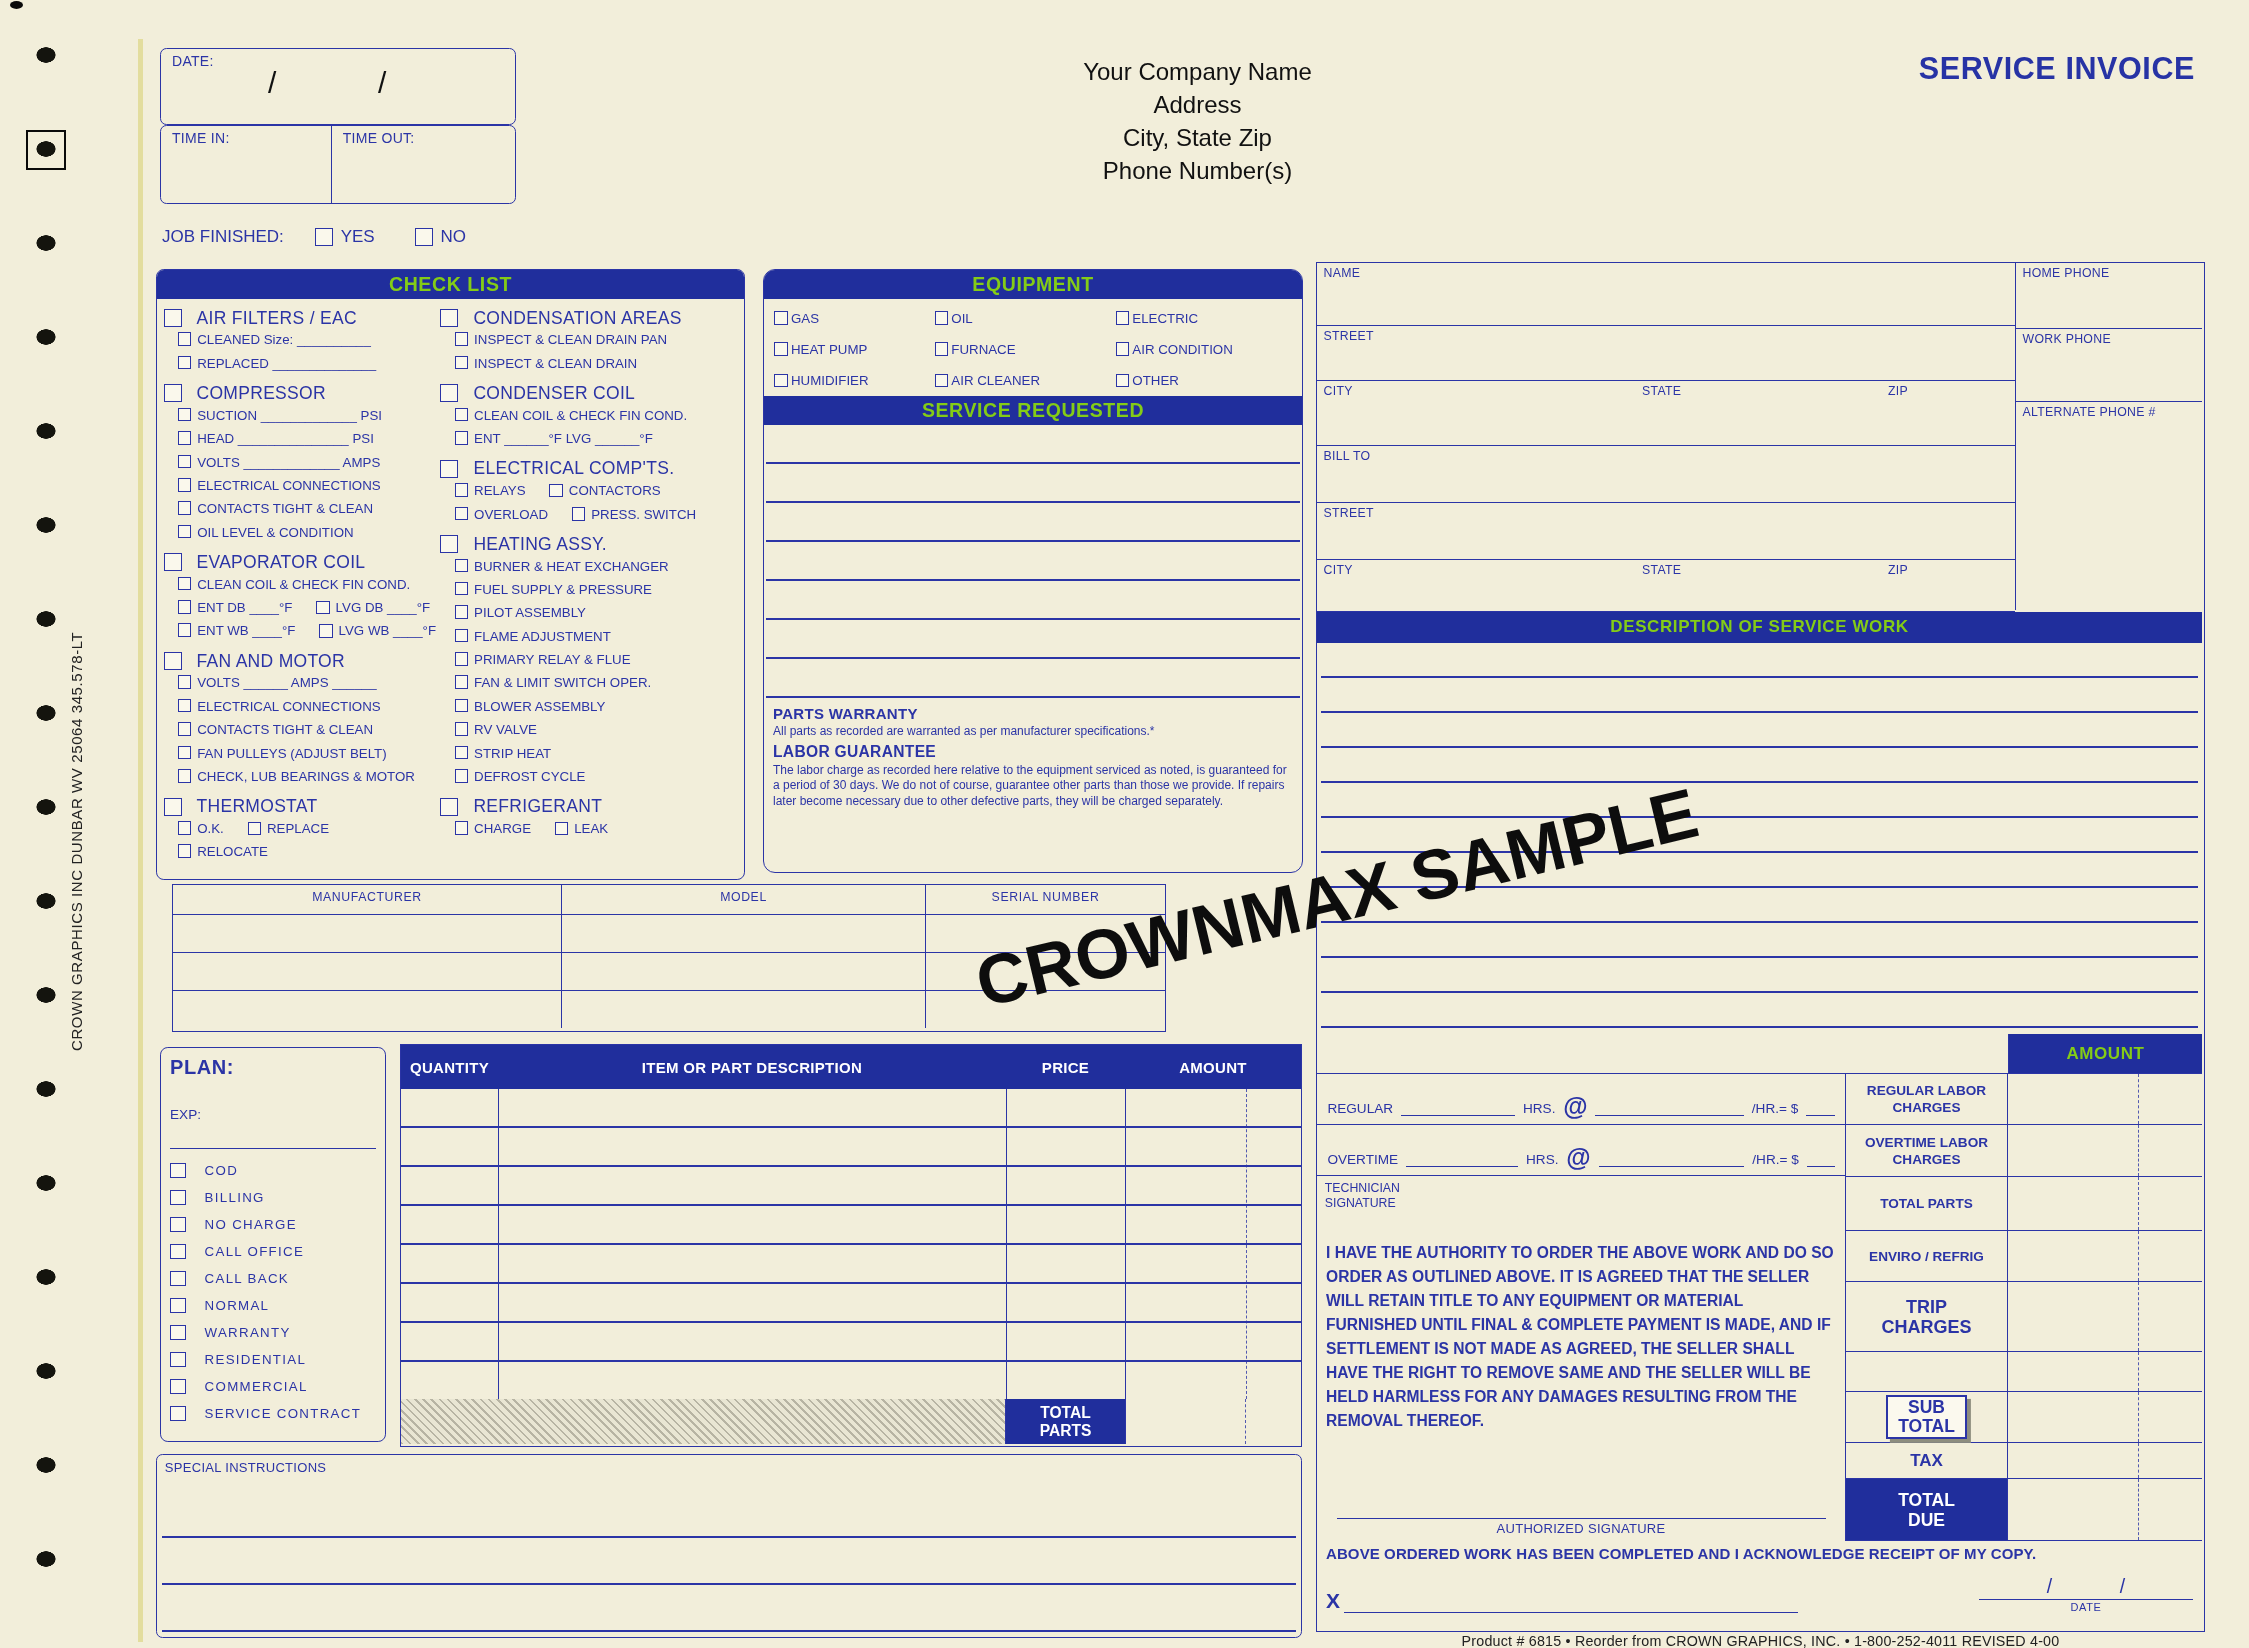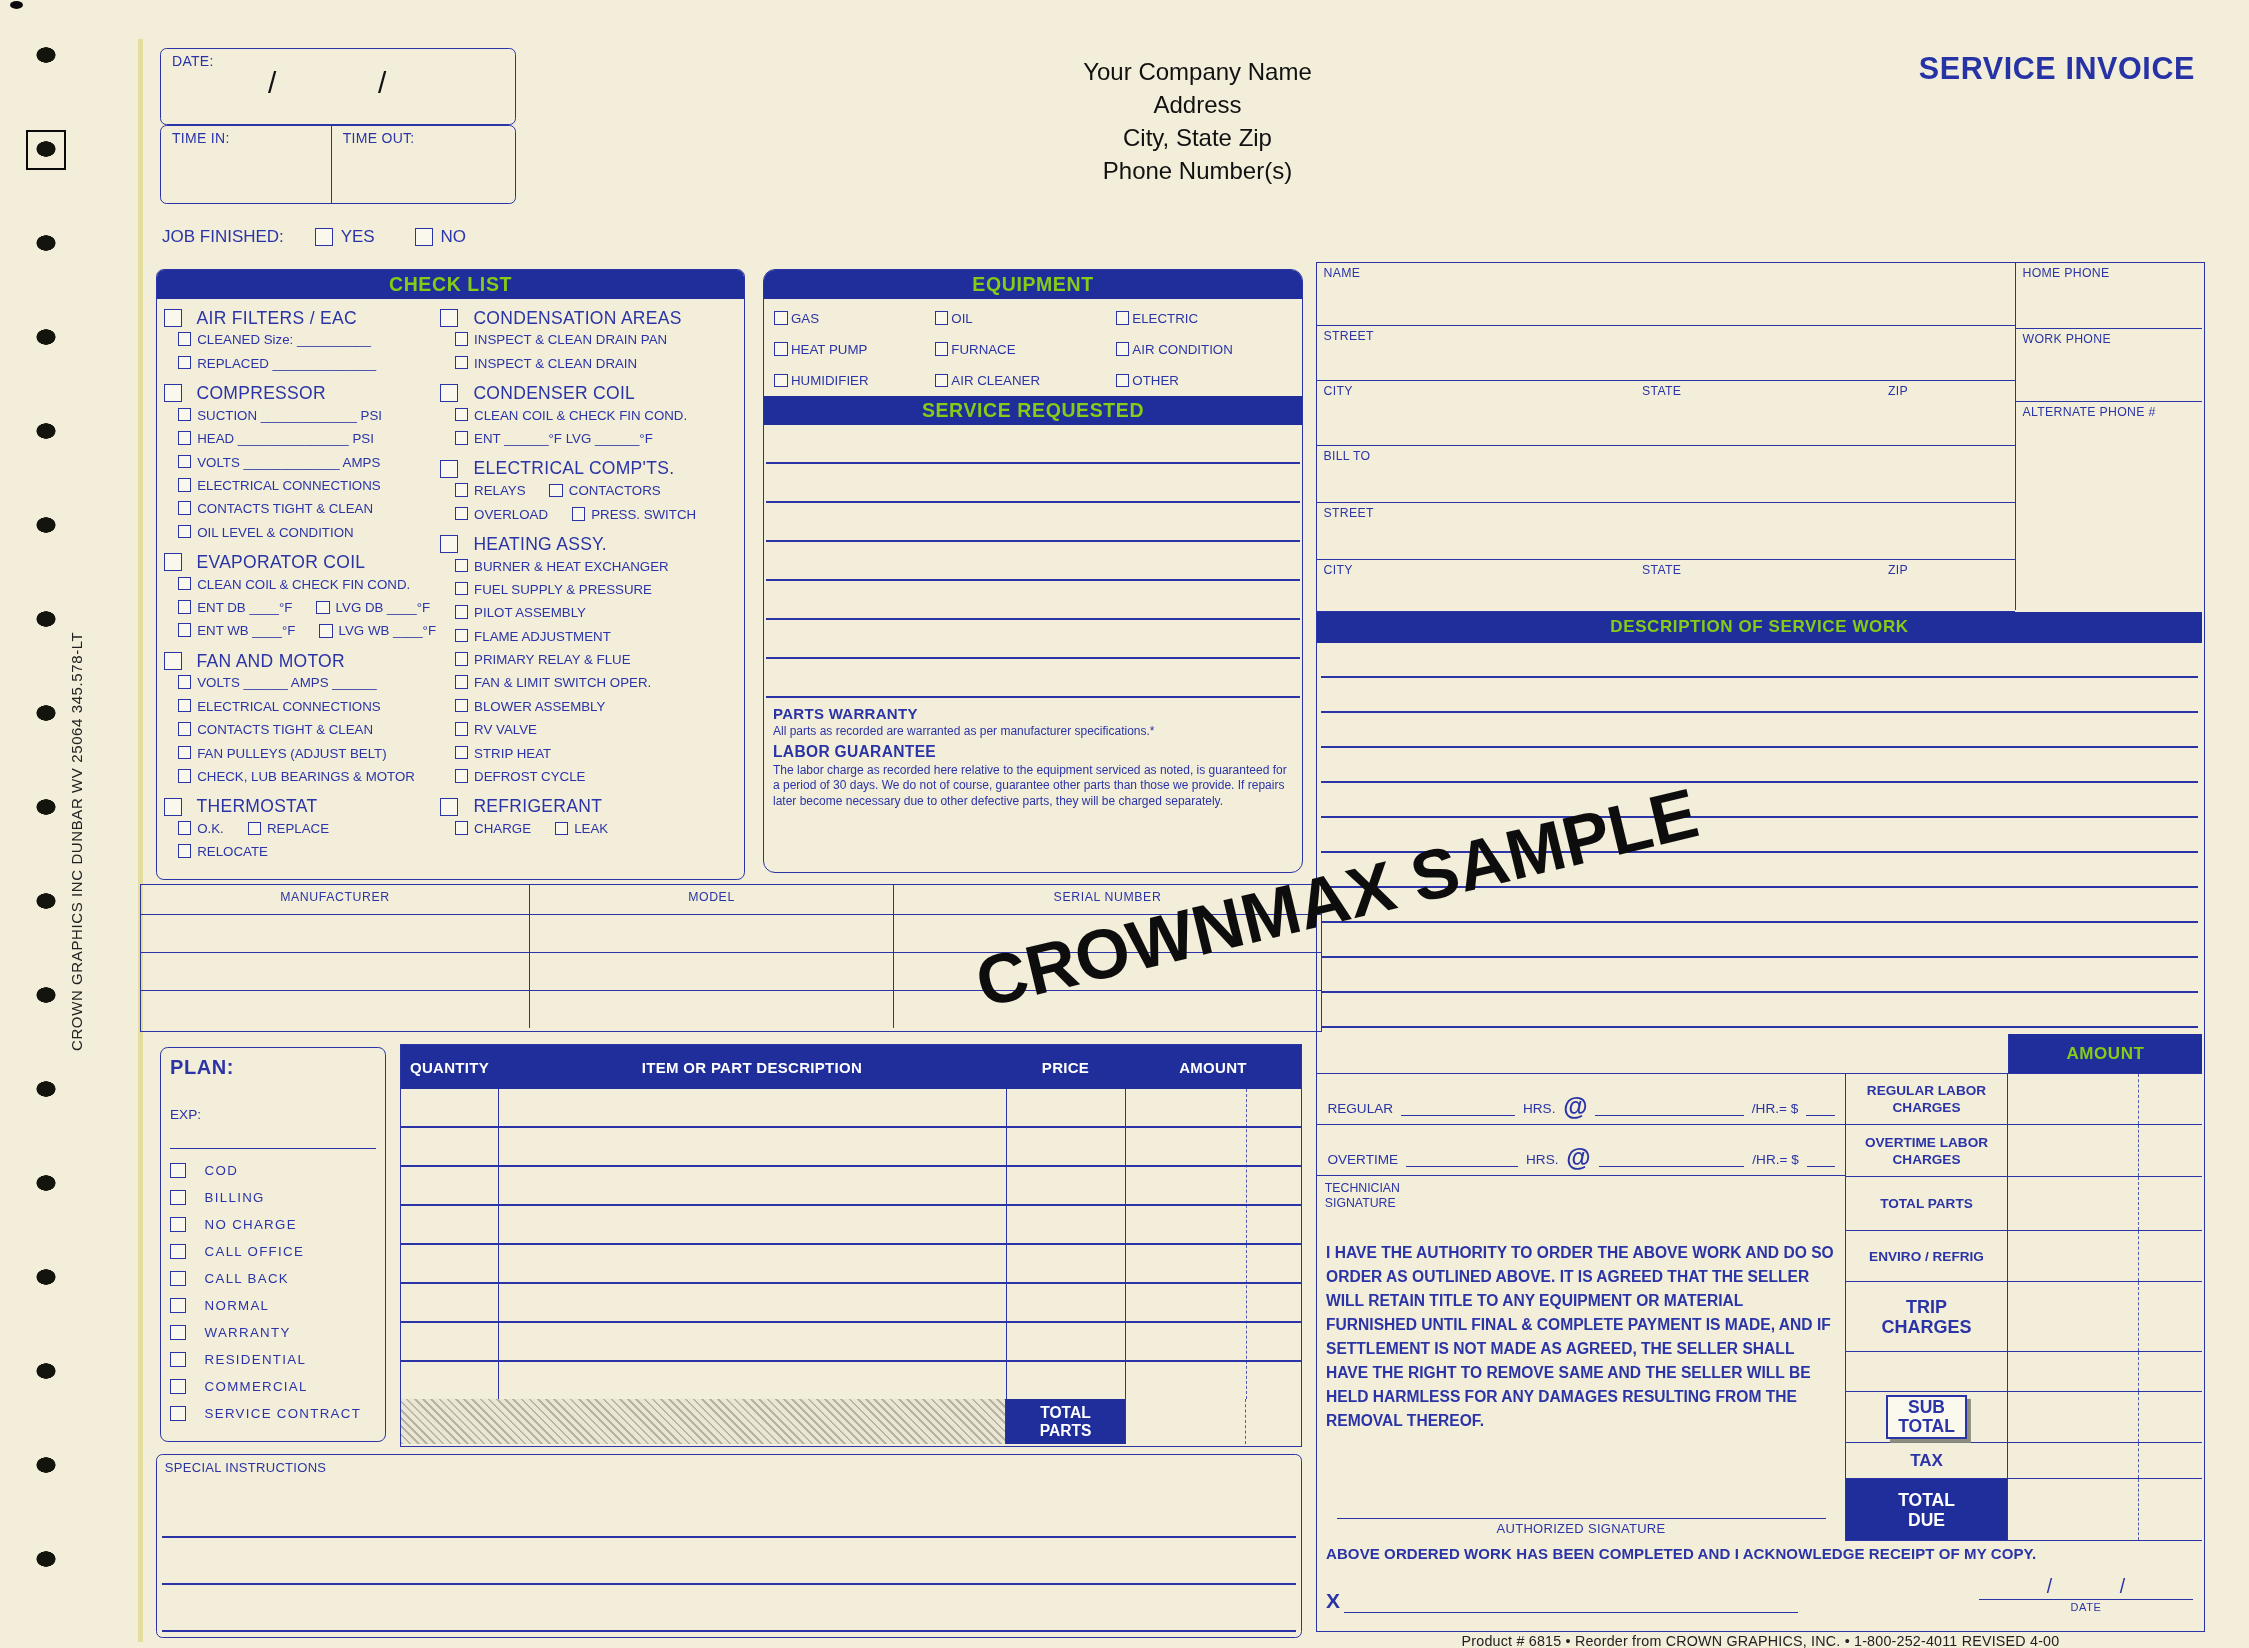--- a/index.html
+++ b/index.html
@@ -110,21 +110,21 @@
   .ack-sign{display:flex;align-items:flex-end;padding:0 9px;margin-top:13px}
   .ack-x{font-size:21px;font-weight:bold}
   .x-line{width:454px;border-bottom:1.9px solid var(--blue);height:22px;margin-left:3.9px}
   .date-area{margin-left:auto;width:214px;text-align:center}
   .date-line{border-bottom:1.9px solid var(--blue);display:flex;justify-content:space-evenly;font-size:19.5px;height:25px;color:var(--blue)}
   .date-cap{font-size:11px;margin-top:1.3px;letter-spacing:0.6px}
 
   .footer{position:absolute;left:1316px;top:1633px;width:889px;text-align:center;font-size:14.3px;color:#222;letter-spacing:0.2px}
 
   
-  .unit-table{position:absolute;left:140px;top:884px;width:1182px;height:148px;border:1.9px solid var(--blue)}
+  .unit-table{position:absolute;left:172px;top:884px;width:994px;height:148px;border:1.9px solid var(--blue)}
   .ut-head{display:flex;height:28.6px}
   .ut-hcell{display:flex;justify-content:center;padding-top:4.5px;font-size:12.3px;letter-spacing:0.6px}
   .ut-hcell.c1{width:389px;border-right:1.9px solid var(--blue)}
   .ut-hcell.c2{width:364px;border-right:1.9px solid var(--blue)}
   .ut-hcell.c3{flex:1}
   .ut-body{display:grid;grid-template-columns:389px 364px 1fr;grid-auto-rows:38px}
   .ut-cell{border-top:1.9px solid var(--blue)}
   .ut-cell.b1,.ut-cell.b2{border-right:1.9px solid var(--blue)}
 
   

